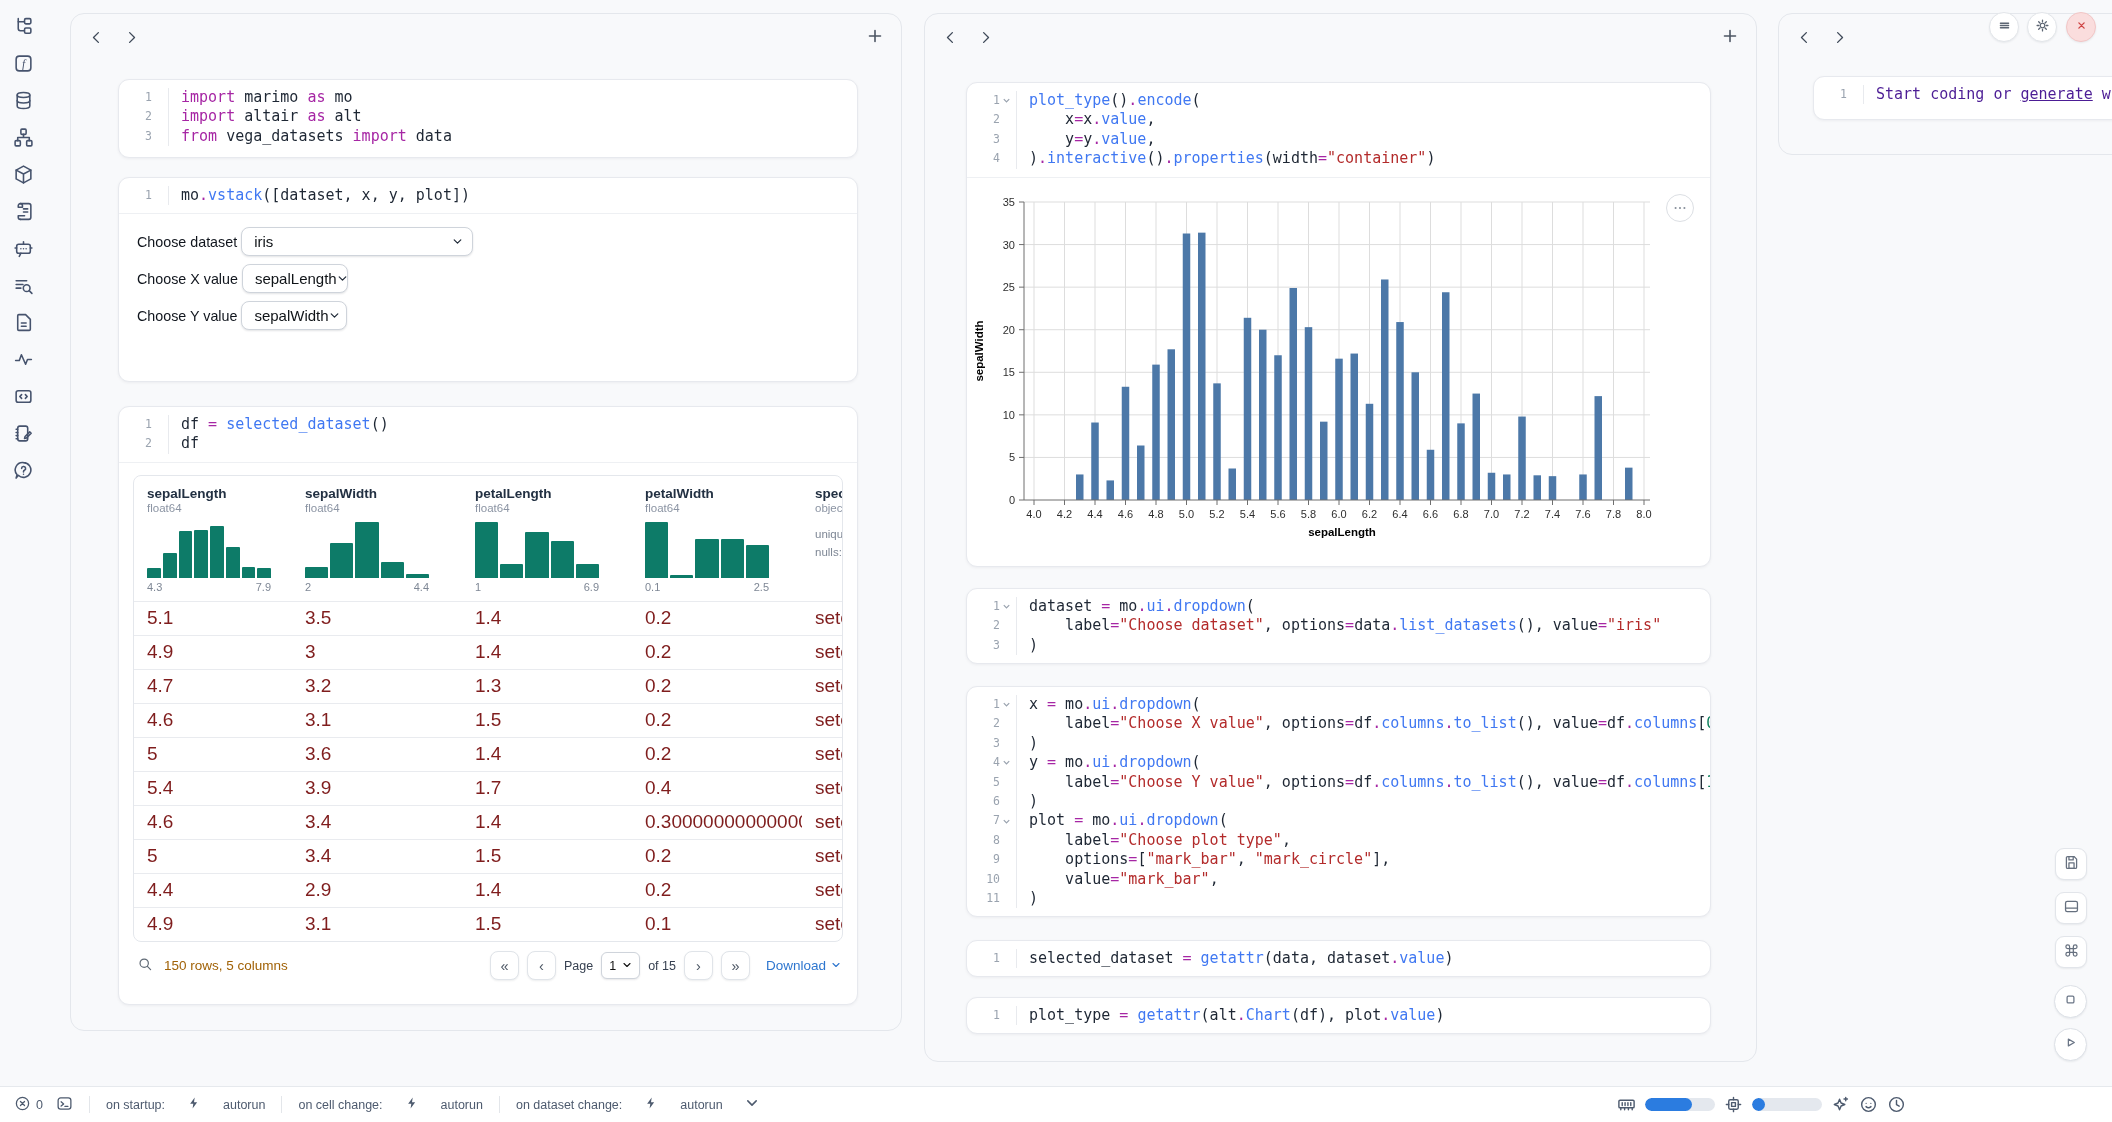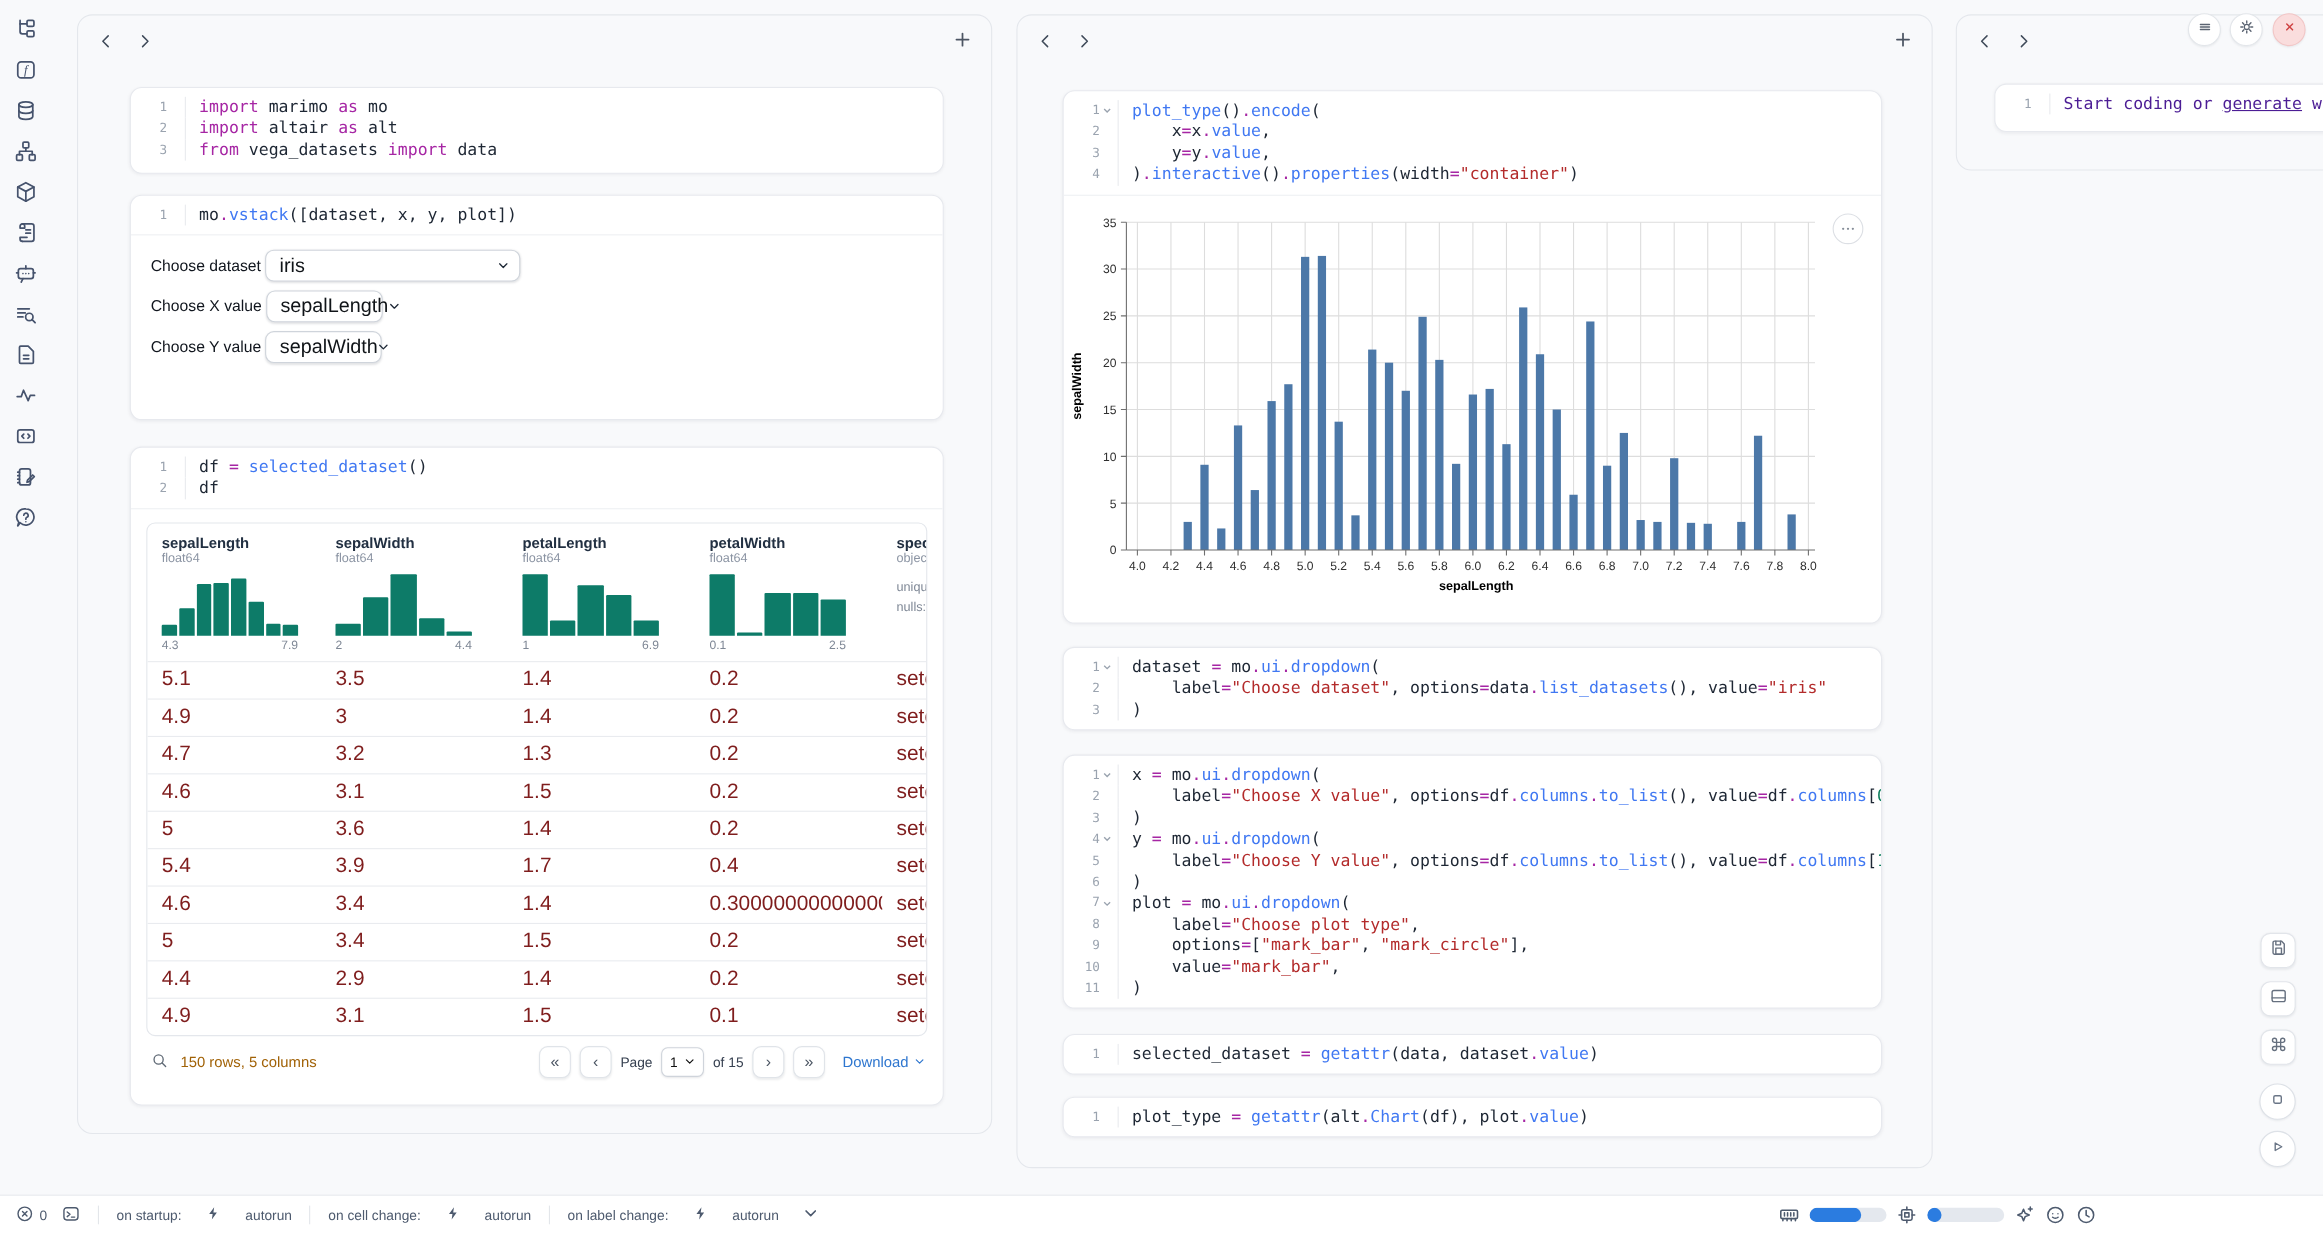--- a/index.html
+++ b/index.html
@@ -32,21 +32,21 @@
   .fold svg{width:9px;height:9px;}
   .ct{white-space:pre;padding-left:12px;font-size:15px;color:#1e2734;}
   .tk-kw{color:#a626a4;} .tk-op{color:#a626a4;} .tk-fn{color:#4078f2;}
   .tk-str{color:#b32b2b;} .tk-num{color:#0e7f5d;} .tk-pl{color:#1e2734;}
   .cell-output{border-top:1px solid #eef0f3;}
 
   
   .formwrap{padding:13px 18px;display:flex;flex-direction:column;gap:8px;}
   .frow{display:flex;align-items:center;gap:4px;height:29px;}
   .flabel{font-size:14.3px;color:#10151d;}
-  .sel{display:inline-flex;align-items:center;justify-content:space-between;height:29px;border:1px solid #cfd4db;border-radius:8px;background:#fff;box-shadow:0 1px 2px rgba(16,24,40,.12);padding:0 9px 0 12px;font-size:18px;color:#101418;cursor:pointer;box-sizing:border-box;}
+  .sel{display:inline-flex;align-items:center;justify-content:space-between;height:29px;border:1px solid #cfd4db;border-radius:8px;background:#fff;box-shadow:0 1px 2px rgba(16,24,40,.12);padding:0 9px 0 12px;font-size:15px;color:#101418;cursor:pointer;box-sizing:border-box;}
   .sel svg{width:11px;height:11px;color:#1f2937;}
 
   
   .tbl{margin:12px 14px 0;border:1px solid #e4e7ec;border-radius:8px;overflow:hidden;background:#fff;}
   .tgrid{display:grid;grid-template-columns:158px 170px 170px 170px 170px;}
   .hcell{padding:10px 0 8px 13px;overflow:hidden;}
   .hname{font-size:13.5px;font-weight:700;color:#223042;white-space:nowrap;}
   .htype{font-size:11.5px;color:#8b94a3;margin-top:1px;}
   .hist{display:flex;align-items:flex-end;gap:2px;height:58px;width:124px;margin-top:6px;}
   .hist b{flex:1;background:#0d7b68;border-radius:1px 1px 0 0;}
@@ -926,21 +926,21 @@
       <span class="sdiv"></span>
       <span class="sgroup">
         <span>on cell change:</span>
         <span><svg viewBox="0 0 20 20" fill="none" stroke="currentColor" stroke-width="1.5" stroke-linecap="round" stroke-linejoin="round">
               <path d="M11 2L4.5 11H9l-1 7L14.5 9H10l1-7z" fill="currentColor" stroke="none"></path>
             </svg></span>
         <span>autorun</span>
       </span>
       <span class="sdiv"></span>
       <span class="sgroup">
-        <span>on label change:</span>
+        <span>on dataset change:</span>
         <span><svg viewBox="0 0 20 20" fill="none" stroke="currentColor" stroke-width="1.5" stroke-linecap="round" stroke-linejoin="round">
               <path d="M11 2L4.5 11H9l-1 7L14.5 9H10l1-7z" fill="currentColor" stroke="none"></path>
             </svg></span>
         <span>autorun</span>
         <span><svg viewBox="0 0 20 20" fill="none" stroke="currentColor" stroke-width="1.5" stroke-linecap="round" stroke-linejoin="round">
               <path d="M4 7l6 6 6-6" stroke-width="2.2"></path>
             </svg></span>
       </span>
     </div>
     <div class="sb-right">

